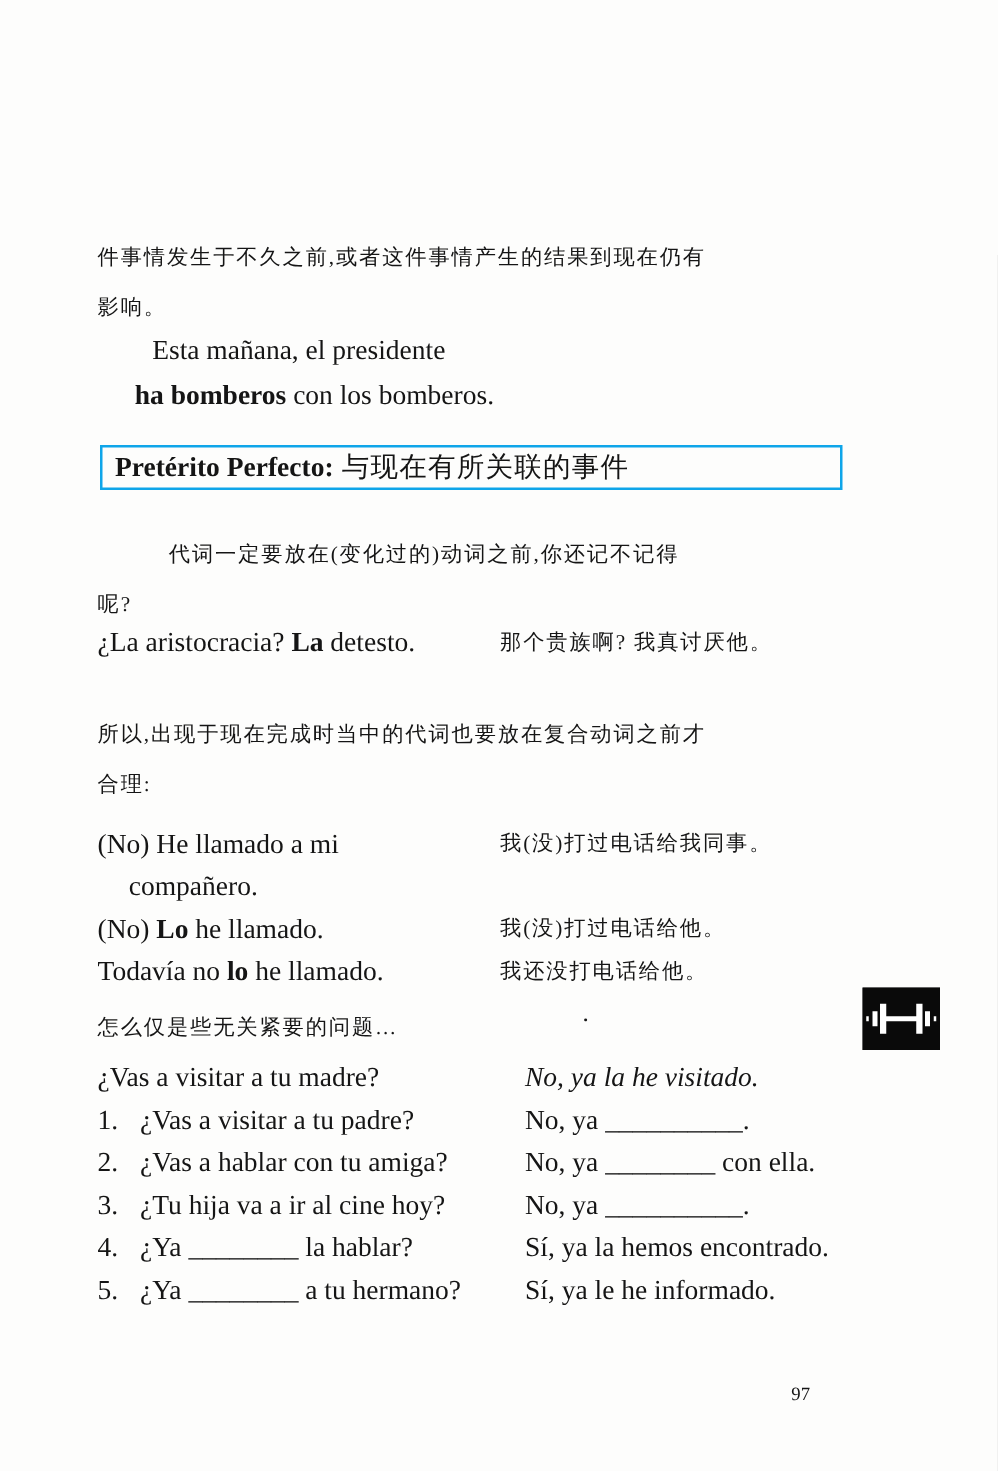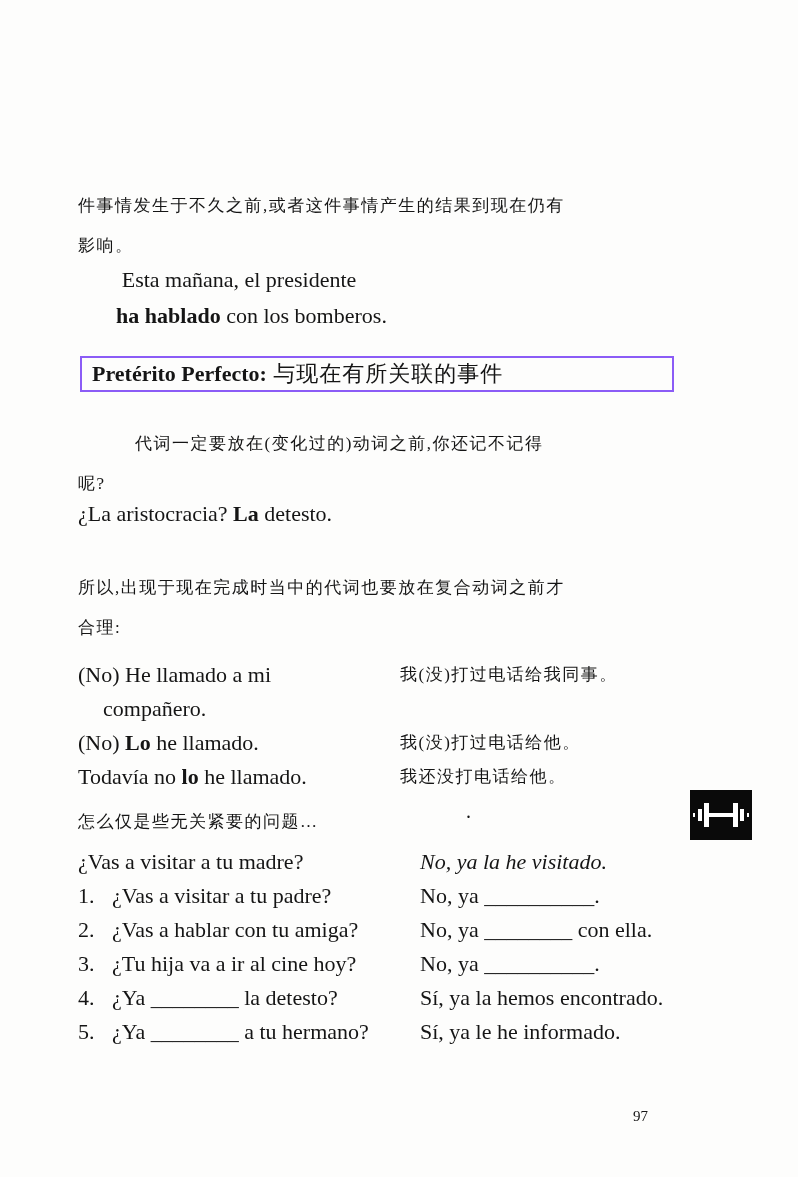--- a/index.html
+++ b/index.html
@@ -12,21 +12,21 @@
   .abs { position:absolute; }
   .zh { font-size:17px; line-height:40px; letter-spacing:1.5px; }
   .es { font-size:22px; line-height:34px; }
   .b  { font-weight:bold; }
   .i  { font-style:italic; }
   .row  { display:flex; align-items:flex-start; }
   .lcol { width:322px; flex:0 0 322px; }
   .rcol { flex:1; }
   .indent2 { padding-left:25px; }
   .heading-box {
-    border:2px solid #8b5cf6; height:36px; line-height:32px;
+    border:2px solid #0ea5e9; height:36px; line-height:32px;
     padding-left:10px; font-size:22px; white-space:nowrap;
   }
   .heading-box .zh-inline { font-size:22px; letter-spacing:1px; }
   .ex-row { display:flex; line-height:34px; }
   .ex-q   { width:342px; flex:0 0 342px; display:flex; }
   .ex-num { width:34px; flex:0 0 34px; }
   .ex-a   { flex:1; }
   .pagenum { font-size:15px; }
   .stray-dot { font-size:20px; }
   .icon-box { width:62px; height:50px; background:#0a0a0a; display:flex; align-items:center; justify-content:center; }
@@ -40,38 +40,39 @@
     <div>件事情发生于不久之前,或者这件事情产生的结果到现在仍有</div>
     <div>影响。</div>
   </div>
 
   <div class="abs row" style="left:78px; top:262px; width:652px;text-align:center;">
     <div class="lcol es">
       <div style="line-height:36px;">
         <span>Esta mañana, el presidente</span>
       </div>
       <div class="indent2" style="line-height:36px;">
-        <span class="b">ha hablado</span><span> con los bomberos.</span>
+        <span class="b">ha bomberos</span><span> con los bomberos.</span>
       </div>
     </div>
   </div>
 
   <div class="abs heading-box" style="left:80px; top:356px; width:594px;">
     <span class="b">Pretérito Perfecto:</span><span class="zh-inline"> 与现在有所关联的事件</span>
   </div>
 
   <div class="abs zh" style="left:78px; top:424px; width:652px;">
     <div style="text-indent:57px;">代词一定要放在(变化过的)动词之前,你还记不记得</div>
     <div>呢?</div>
   </div>
 
   <div class="abs row" style="left:78px; top:497px; width:652px;">
     <div class="lcol es">
       <span>¿La aristocracia? </span><span class="b">La</span><span> detesto.</span>
     </div>
+    <div class="rcol zh" style="line-height:34px;">那个贵族啊? 我真讨厌他。</div>
   </div>
 
   <div class="abs zh" style="left:78px; top:568px; width:652px;">
     <div>所以,出现于现在完成时当中的代词也要放在复合动词之前才</div>
     <div>合理:</div>
   </div>
 
   <div class="abs" style="left:78px; top:658px; width:652px;">
     <div class="row">
       <div class="lcol es">(No) He llamado a mi</div>
@@ -140,21 +141,21 @@
       <div class="ex-q">
         <span class="ex-num">3.</span>
         <span>¿Tu hija va a ir al cine hoy?</span>
       </div>
       <div class="ex-a">No, ya __________.</div>
     </div>
 
     <div class="ex-row es">
       <div class="ex-q">
         <span class="ex-num">4.</span>
-        <span>¿Ya ________ la detesto?</span>
+        <span>¿Ya ________ la hablar?</span>
       </div>
       <div class="ex-a">Sí, ya la hemos encontrado.</div>
     </div>
 
     <div class="ex-row es">
       <div class="ex-q">
         <span class="ex-num">5.</span>
         <span>¿Ya ________ a tu hermano?</span>
       </div>
       <div class="ex-a">Sí, ya le he informado.</div>

